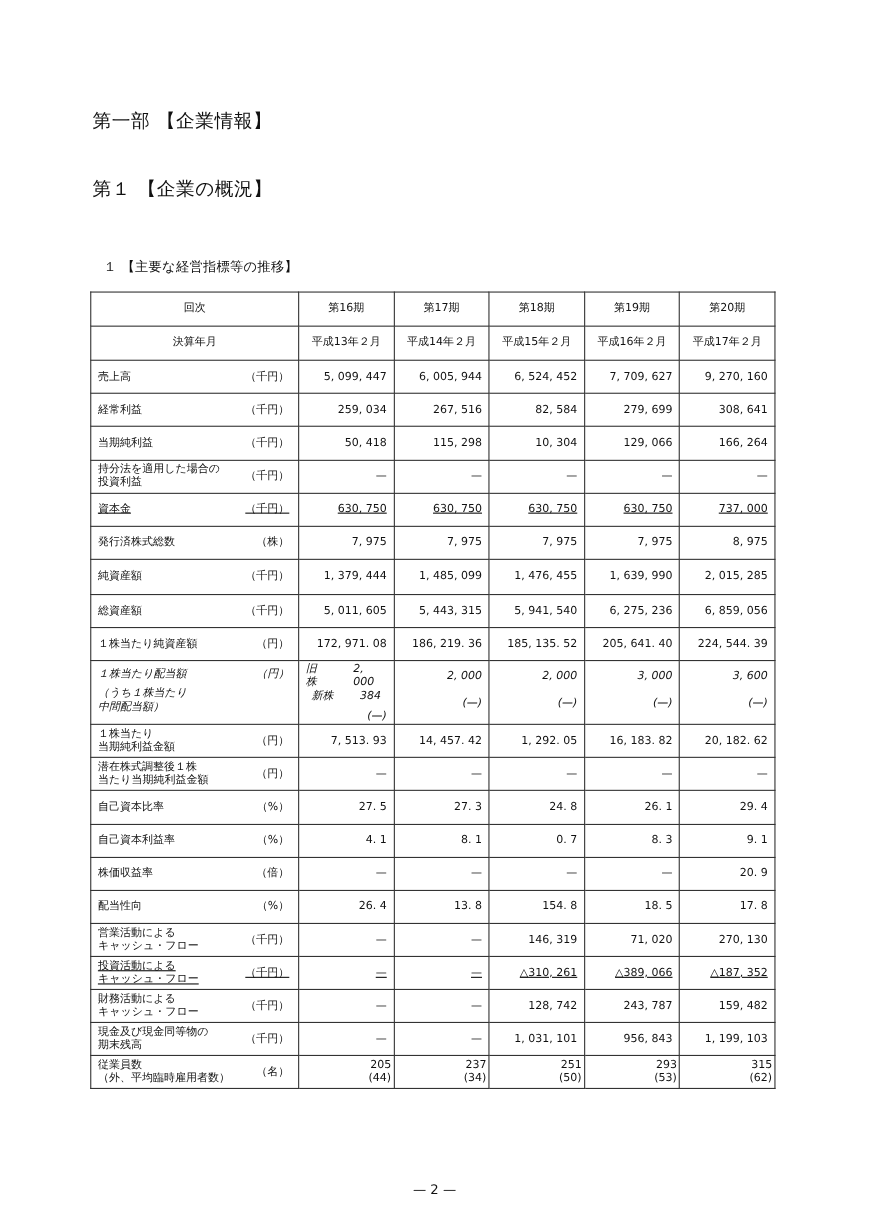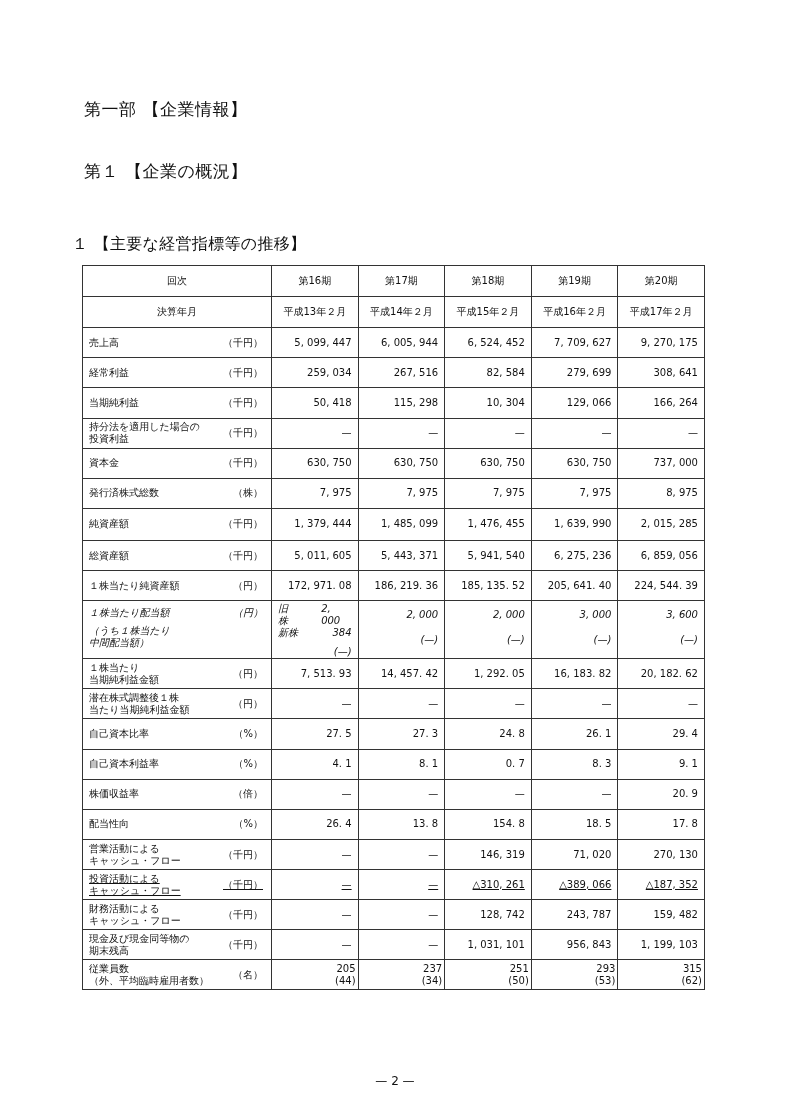--- a/index.html
+++ b/index.html
@@ -3,40 +3,40 @@
 <meta charset="utf-8">
 <style>
   html, body { margin: 0; padding: 0; background: #ffffff; }
   body {
     width: 790px; height: 1118px; position: relative; overflow: hidden;
     font-family: "DejaVu Sans", "Liberation Sans", sans-serif;
     color: #111;
   }
   .h1 { position: absolute; left: 84px; top: 98px; font-size: 17px; letter-spacing: 0.5px; }
   .h2 { position: absolute; left: 84px; top: 160px; font-size: 17px; letter-spacing: 0.5px; }
-  .h3 { position: absolute; left: 72px; top: 234px; font-size: 16px; letter-spacing: 0.3px; text-align: center; }
+  .h3 { position: absolute; left: 94px; top: 234px; font-size: 12px; letter-spacing: 0.3px; text-align: center; }
   table.main {
     position: absolute; left: 82px; top: 265px;
     border-collapse: collapse; table-layout: fixed;
     font-size: 10px;
   }
   table.main td {
     border: 1px solid #333; padding: 0 6px; vertical-align: middle;
     line-height: 12px; overflow: hidden;
   }
   col.c-label { width: 189px; }
   col.c-val { width: 86.6px; }
   .hdr { text-align: center; }
   .num { text-align: right; white-space: nowrap; }
   .lbl-wrap { display: flex; justify-content: space-between; align-items: center; }
   .lbl-text { white-space: pre-line; }
   .unit { white-space: nowrap; padding-right: 2px; }
   .div-top { text-align: right; }
   .div-sub { text-align: right; margin-top: 10px; }
-  .oldnew { display: flex; justify-content: space-between; padding-left: 0; gap: 24px; }
+  .oldnew { display: flex; justify-content: center; padding-left: 0; gap: 24px; }
   .emp-val { text-align: right; line-height: 12px; }
   .page-num { position: absolute; top: 1074px; left: 0; width: 790px; text-align: center; font-size: 12px; }
 </style>
 </head>
 <body>
 
 <div class="h1">第一部 【企業情報】</div>
 <div class="h2">第１ 【企業の概況】</div>
 <div class="h3">１ 【主要な経営指標等の推移】</div>
 
@@ -70,21 +70,21 @@
         <td>
           <div class="lbl-wrap">
             <span class="lbl-text">売上高</span>
             <span class="unit">（千円）</span>
           </div>
         </td>
         <td class="num">5, 099, 447</td>
         <td class="num">6, 005, 944</td>
         <td class="num">6, 524, 452</td>
         <td class="num">7, 709, 627</td>
-        <td class="num">9, 270, 175</td>
+        <td class="num">9, 270, 160</td>
       </tr>
       <tr style="height: 30.2px;">
         <td>
           <div class="lbl-wrap">
             <span class="lbl-text">経常利益</span>
             <span class="unit">（千円）</span>
           </div>
         </td>
         <td class="num">259, 034</td>
         <td class="num">267, 516</td>
@@ -112,21 +112,21 @@
 投資利益</span>
             <span class="unit">（千円）</span>
           </div>
         </td>
         <td class="num">—</td>
         <td class="num">—</td>
         <td class="num">—</td>
         <td class="num">—</td>
         <td class="num">—</td>
       </tr>
-      <tr style="height: 30.2px;">
+      <tr style="height: 30.2px; text-decoration: underline;">
         <td>
           <div class="lbl-wrap">
             <span class="lbl-text">資本金</span>
             <span class="unit">（千円）</span>
           </div>
         </td>
         <td class="num">630, 750</td>
         <td class="num">630, 750</td>
         <td class="num">630, 750</td>
         <td class="num">630, 750</td>
@@ -159,21 +159,21 @@
         <td class="num">2, 015, 285</td>
       </tr>
       <tr style="height: 30.2px;">
         <td>
           <div class="lbl-wrap">
             <span class="lbl-text">総資産額</span>
             <span class="unit">（千円）</span>
           </div>
         </td>
         <td class="num">5, 011, 605</td>
-        <td class="num">5, 443, 371</td>
+        <td class="num">5, 443, 315</td>
         <td class="num">5, 941, 540</td>
         <td class="num">6, 275, 236</td>
         <td class="num">6, 859, 056</td>
       </tr>
       <tr style="height: 30.2px;">
         <td>
           <div class="lbl-wrap">
             <span class="lbl-text">１株当たり純資産額</span>
             <span class="unit">（円）</span>
           </div>

